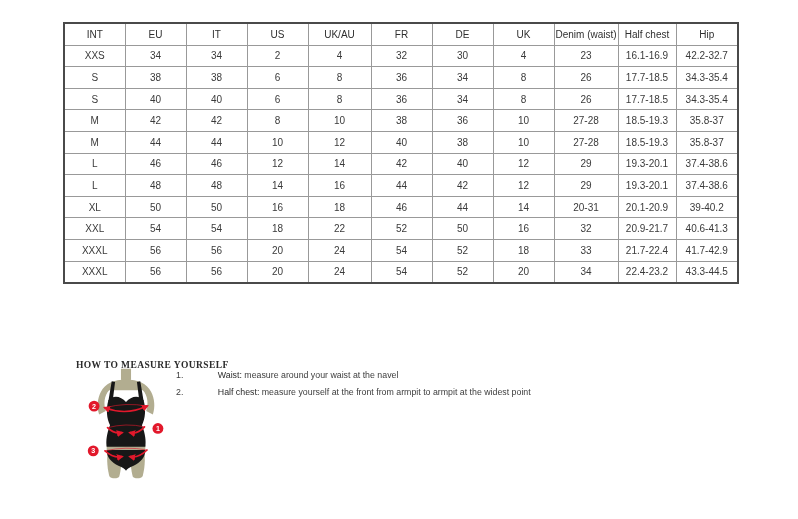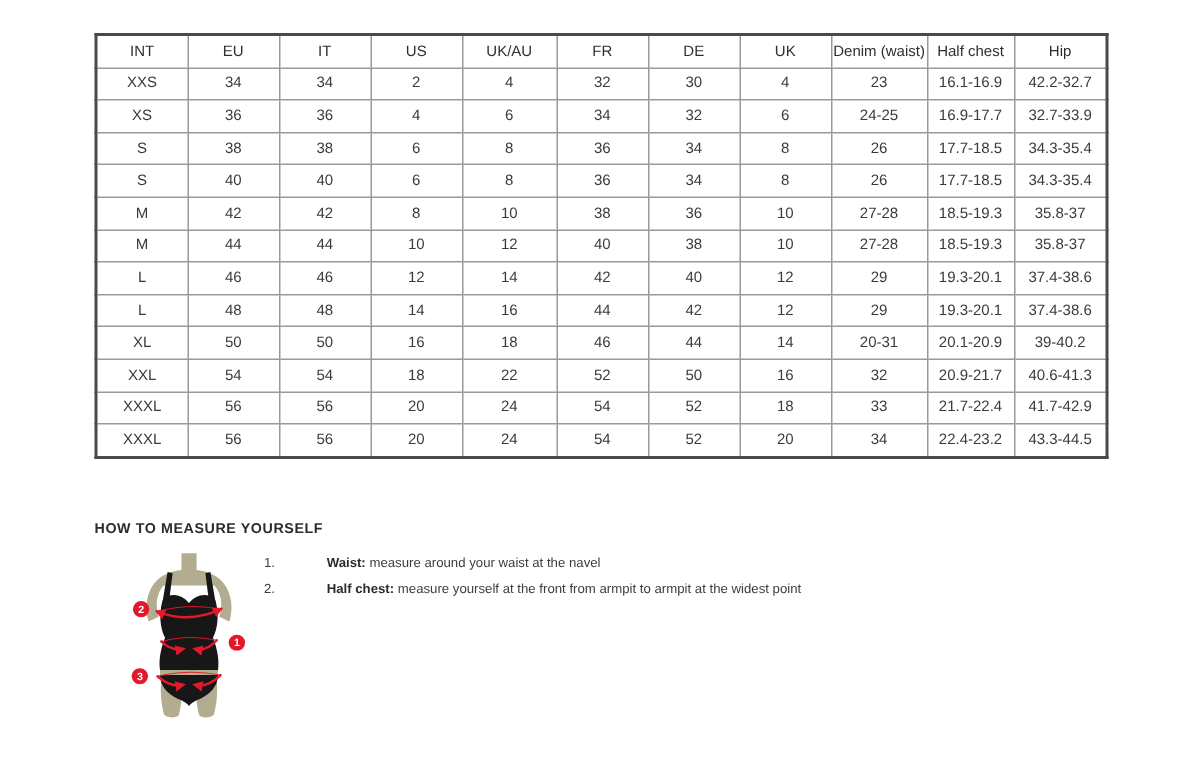--- a/index.html
+++ b/index.html
@@ -32,36 +32,37 @@
     padding: 0 1px;
     white-space: nowrap;
     overflow: hidden;
     height: 20.6px;
   }
   table.size-chart th { color: #2f2f2f; }
 
   
   .measure-heading {
     position: absolute; left: 63px; top: 347px;
-    margin: 0;
+    margin: 13px;
     font-size: 9.5px; font-weight: bold;
     letter-spacing: 0.4px;
     color: #2b2b2b;
+    font-family: Liberation Serif, serif;
   }
   .figure {
     position: absolute; left: 84px; top: 368px;
     width: 84px; height: 116px;
   }
   .steps {
     position: absolute; left: 176px; top: 371px;
     margin: 0; padding: 0; list-style: none;
     font-size: 8.8px; color: #3d3d3d;
   }
   .steps li { margin: 0 0 7.5px 0; line-height: 9.5px; }
-  .step-term { font-weight: bold; color: #2b2b2b; padding-left: 32px; }
+  .step-term { font-weight: normal; color: #2b2b2b; padding-left: 32px; }
 
   
   .tan   { fill: var(--mannequin, #b2ad90); }
   .blk   { fill: var(--garment, #171717); }
   .red-s { stroke: var(--accent, #e2182b); fill: none; stroke-width: 2; stroke-linecap: round; }
   .red-thin { stroke: var(--accent, #e2182b); fill: none; stroke-width: 0.8; stroke-linecap: round; opacity: 0.9; }
   .red-f { fill: var(--accent, #e2182b); }
   .badge-txt {
     fill: #ffffff;
     font-family: "Liberation Sans", sans-serif;
@@ -112,33 +113,20 @@
             <td>2</td>
             <td>4</td>
             <td>32</td>
             <td>30</td>
             <td>4</td>
             <td>23</td>
             <td>16.1-16.9</td>
             <td>42.2-32.7</td>
           </tr>
           <tr>
-            <td>XS</td>
-            <td>36</td>
-            <td>36</td>
-            <td>4</td>
-            <td>6</td>
-            <td>34</td>
-            <td>32</td>
-            <td>6</td>
-            <td>24-25</td>
-            <td>16.9-17.7</td>
-            <td>32.7-33.9</td>
-          </tr>
-          <tr>
             <td>S</td>
             <td>38</td>
             <td>38</td>
             <td>6</td>
             <td>8</td>
             <td>36</td>
             <td>34</td>
             <td>8</td>
             <td>26</td>
             <td>17.7-18.5</td>

